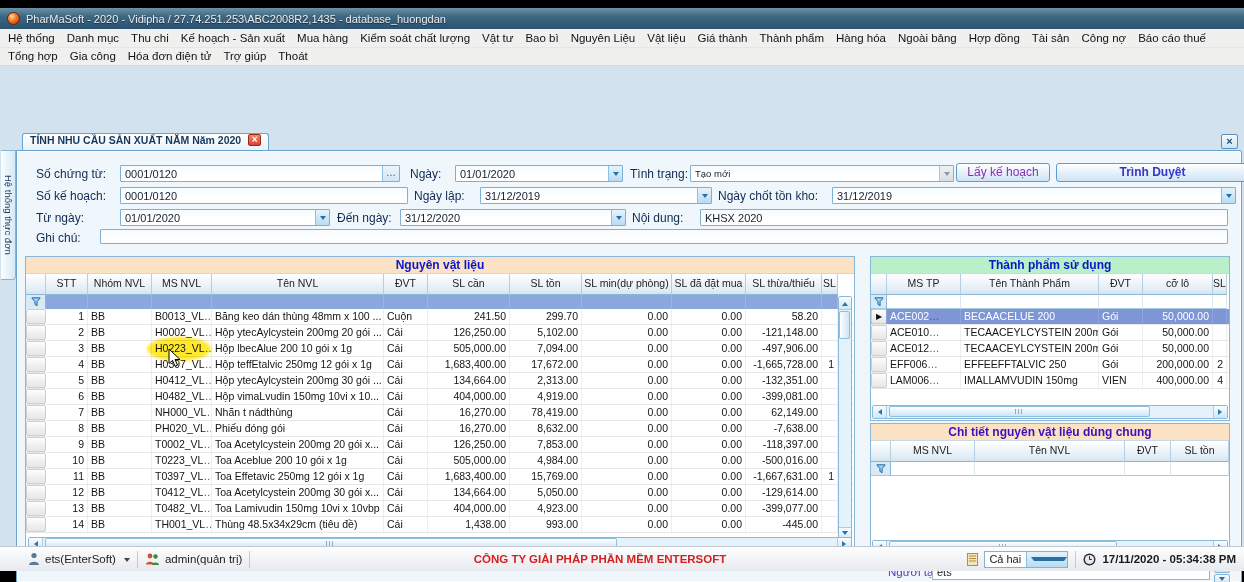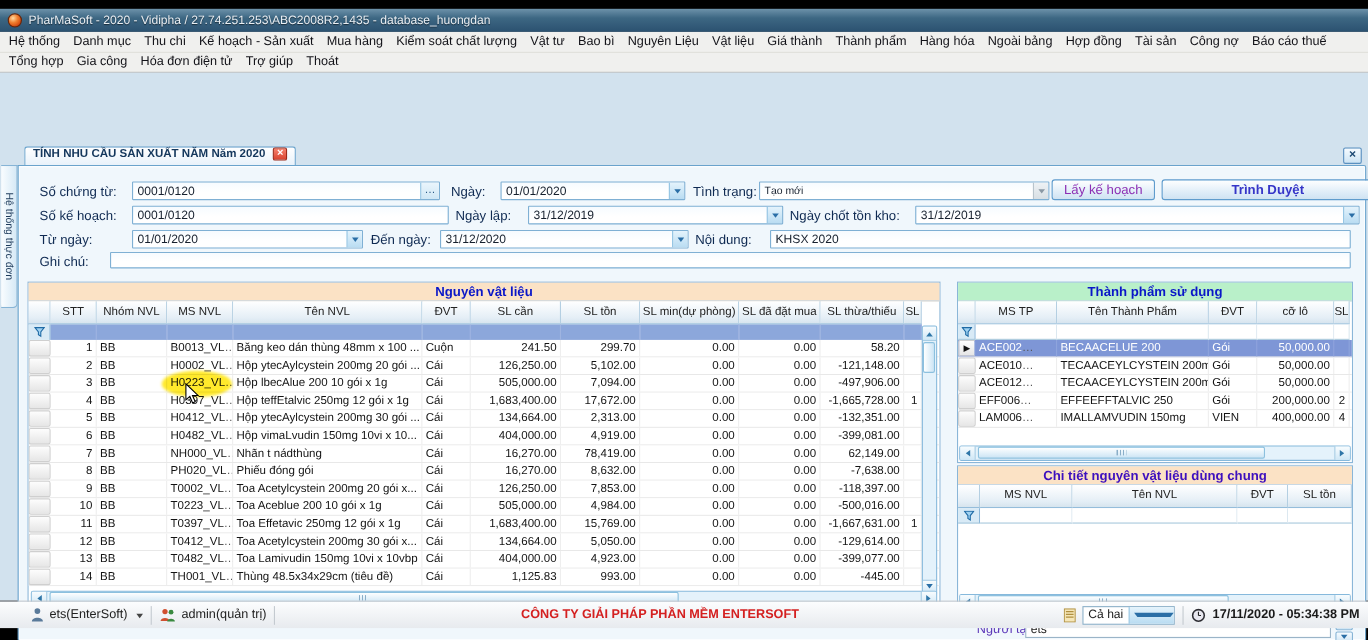--- a/index.html
+++ b/index.html
@@ -513,21 +513,21 @@
           <div class="g-row">
             <div class="g-cell ind" style="width: 20px;"></div>
             <div class="g-cell num" style="width: 42px;">14</div>
             <div class="g-cell" style="width: 64px;">BB</div>
             <div class="g-cell dots2" style="width: 60px;">
               <span>TH001_VL</span>
               <span class="cell-dots">…</span>
             </div>
             <div class="g-cell" style="width: 172px;">Thùng 48.5x34x29cm (tiêu đề)</div>
             <div class="g-cell" style="width: 44px;">Cái</div>
-            <div class="g-cell num" style="width: 82px;">1,125.83</div>
+            <div class="g-cell num" style="width: 82px;">1,438.00</div>
             <div class="g-cell num" style="width: 72px;">993.00</div>
             <div class="g-cell num" style="width: 90px;">0.00</div>
             <div class="g-cell num" style="width: 74px;">0.00</div>
             <div class="g-cell num" style="width: 76px;">-445.00</div>
             <div class="g-cell num" style="width: 16px;"></div>
           </div>
         </div>
       <div class="vscroll" id="mat-vscroll">
         <div class="vsb-btn u">
             <span class="tri-up"></span>

